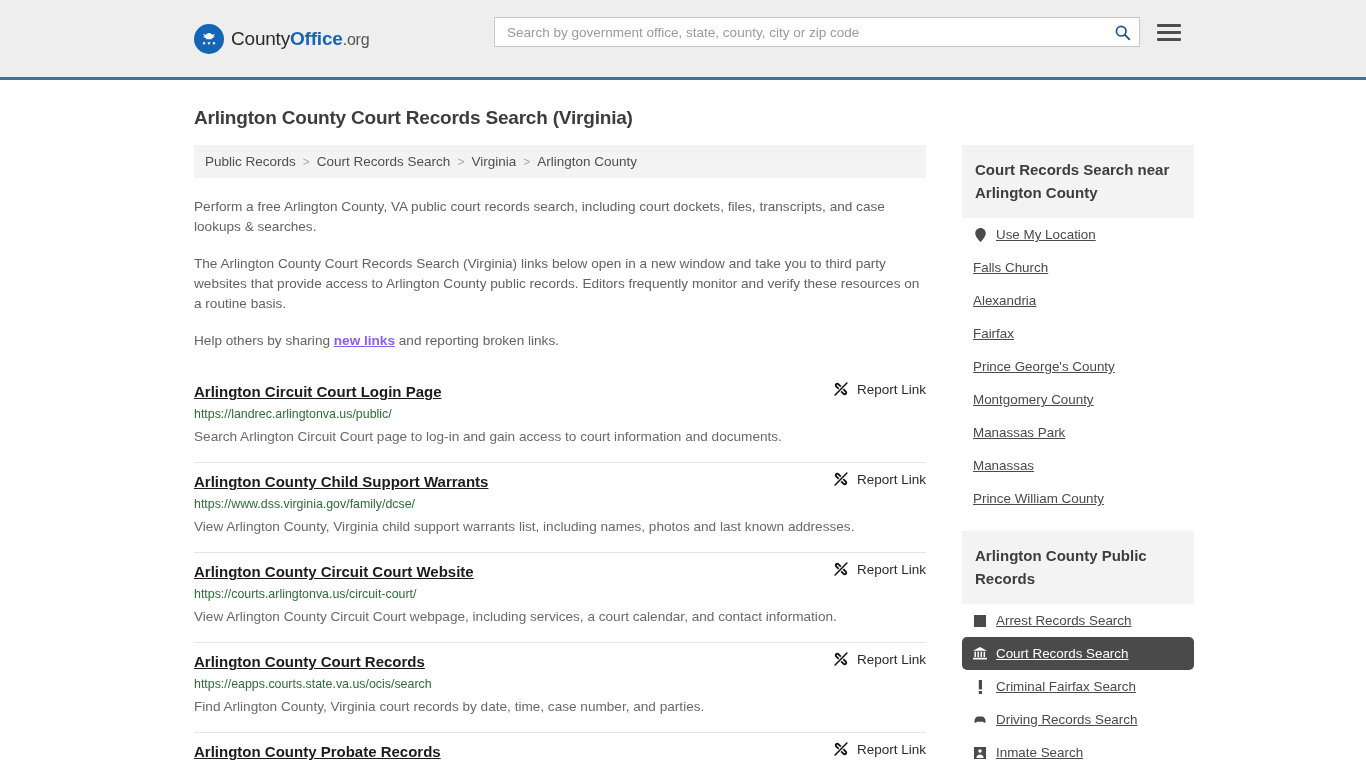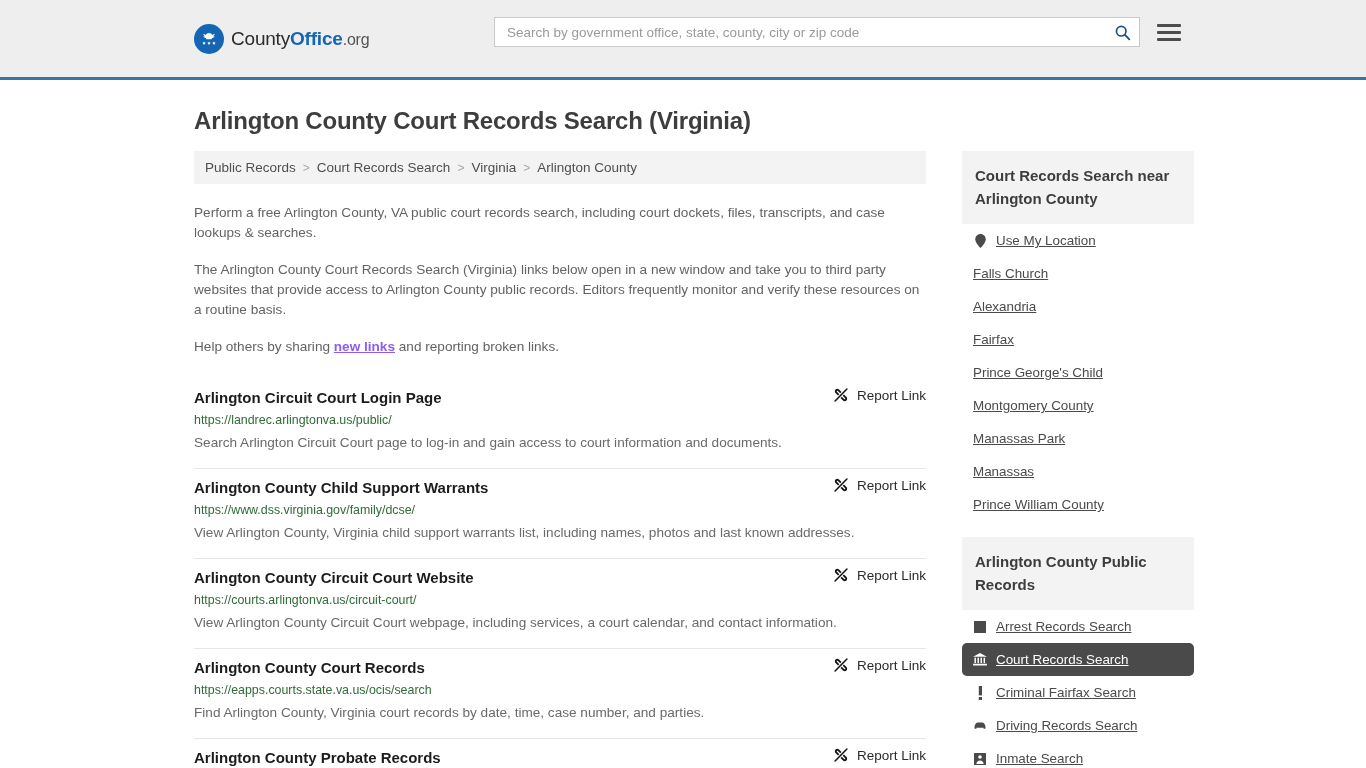--- a/index.html
+++ b/index.html
@@ -87,21 +87,21 @@
     background: #4d4d4d; border-radius: 1px;
   }
 
   
   .page {
     width: 1366px;
     padding: 0 194px 0 194px;
     position: relative;
   }
   .page-title {
-    font-size: 24px;
+    font-size: 19px;
     font-weight: bold;
     color: #3d3d3d;
     margin: 27px 0 16px 0;
     letter-spacing: -0.2px;
   }
   .layout {
     display: flex;
     align-items: flex-start;
     gap: 36px;
   }
@@ -155,20 +155,21 @@
   .result:last-child { border-bottom: none; }
   .result-head {
     display: flex;
     justify-content: space-between;
     align-items: flex-start;
   }
   .result-title {
     font-size: 15px;
     font-weight: bold;
     color: #1c1c1c;
+    text-decoration: underline;
     cursor: pointer;
     line-height: 21px;
   }
   .report-link {
     display: flex;
     align-items: center;
     gap: 8px;
     cursor: pointer;
     flex-shrink: 0;
     margin-left: 20px;
@@ -384,21 +385,21 @@
           <li class="side-item no-icon">
             <a>Falls Church</a>
           </li>
           <li class="side-item no-icon">
             <a>Alexandria</a>
           </li>
           <li class="side-item no-icon">
             <a>Fairfax</a>
           </li>
           <li class="side-item no-icon">
-            <a>Prince George's Child</a>
+            <a>Prince George's County</a>
           </li>
           <li class="side-item no-icon">
             <a>Montgomery County</a>
           </li>
           <li class="side-item no-icon">
             <a>Manassas Park</a>
           </li>
           <li class="side-item no-icon">
             <a>Manassas</a>
           </li>

